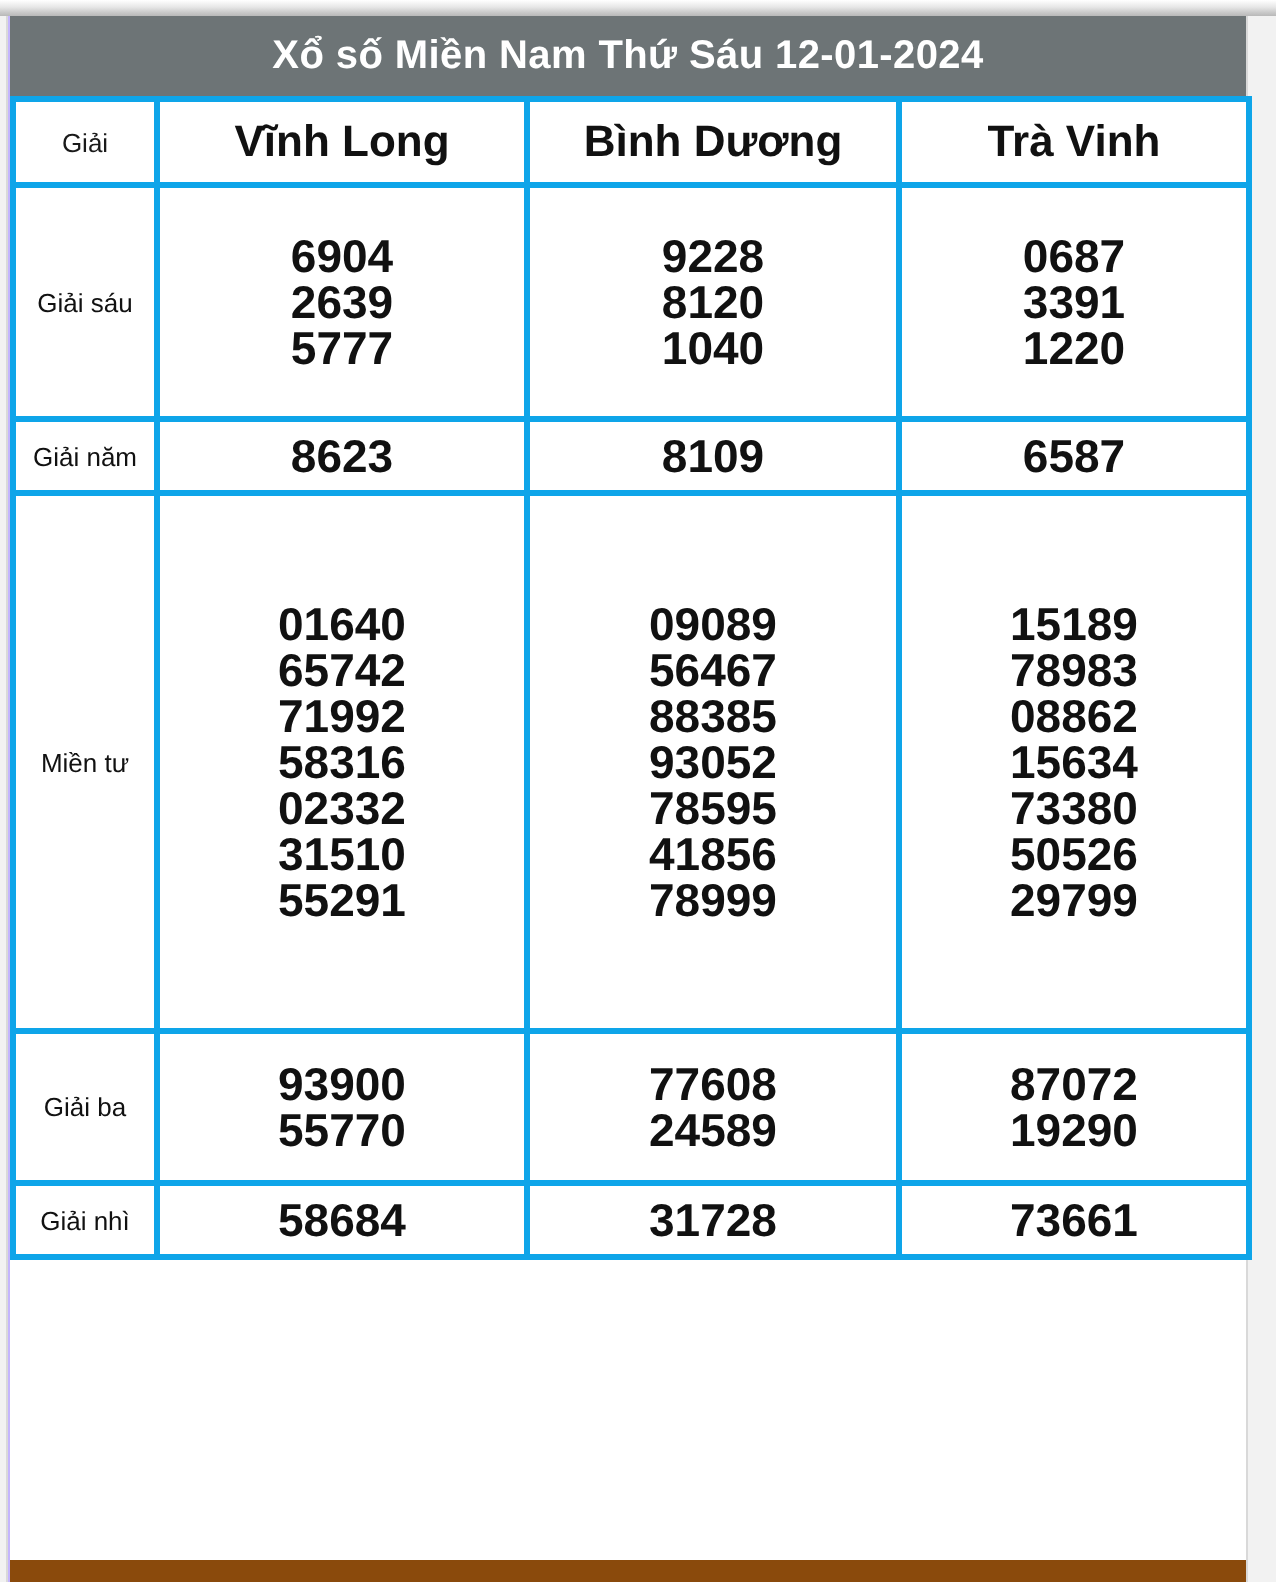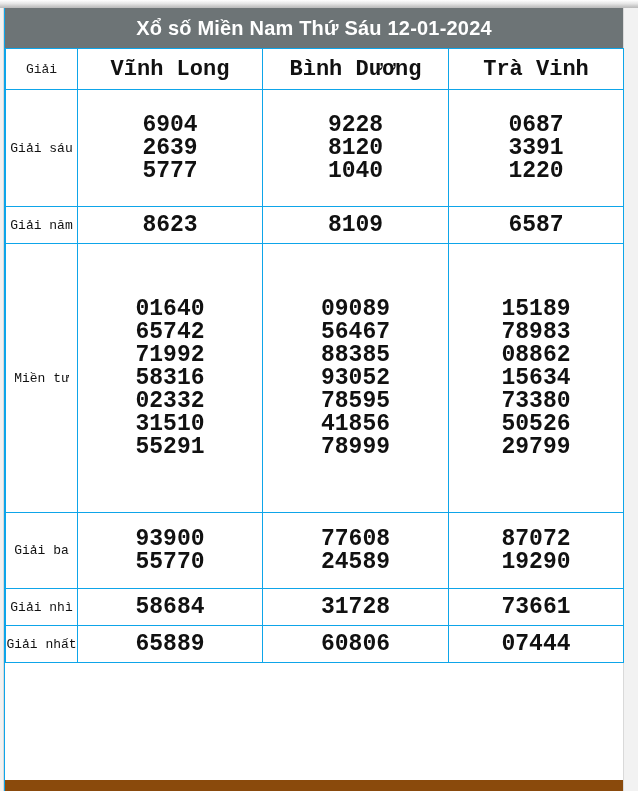--- a/index.html
+++ b/index.html
@@ -12,21 +12,21 @@
     height: 791px;
     background: #ffffff;
     font-family: "Liberation Sans", sans-serif;
     overflow: hidden;
   }
 
   #page {
     position: relative;
     width: 638px;
     height: 791px;
-    background: #0ea5e9;
+    background: #c4b5fd;
     box-sizing: border-box;
   }
 
   
   .top-gradient {
     position: absolute;
     top: 0;
     left: 0;
     width: 638px;
     height: 8px;
@@ -84,26 +84,25 @@
     background: #ffffff;
   }
 
   table.results col.c-label { width: 72px; }
   table.results col.c-prov  { width: 185px; }
   table.results col.c-prov2 { width: 186px; }
   table.results col.c-prov3 { width: 175px; }
 
   table.results td,
   table.results th {
-    border: 1px solid #0ea5e9;
+    border: 3px solid #0ea5e9;
     text-align: center;
     vertical-align: middle;
     padding: 0;
     color: #111111;
-    font-family: Liberation Mono, monospace;
   }
 
   .col-head {
     height: 40px;
     font-size: 22px;
     font-weight: bold;
     color: #000000;
   }
   .col-head.label {
     font-size: 13px;
@@ -296,38 +295,20 @@
               <div class="stack">
                 <span class="num">31728</span>
               </div>
             </td>
             <td>
               <div class="stack">
                 <span class="num">73661</span>
               </div>
             </td>
           </tr>
-          <tr class="h1row">
-            <td class="rowlabel">Giải nhất</td>
-            <td>
-              <div class="stack">
-                <span class="num">65889</span>
-              </div>
-            </td>
-            <td>
-              <div class="stack">
-                <span class="num">60806</span>
-              </div>
-            </td>
-            <td>
-              <div class="stack">
-                <span class="num">07444</span>
-              </div>
-            </td>
-          </tr>
         </tbody>
     </table>
 
   </div>
 
   <div class="bottom-stripe"></div>
 
 </div>
 
 </body></html>

